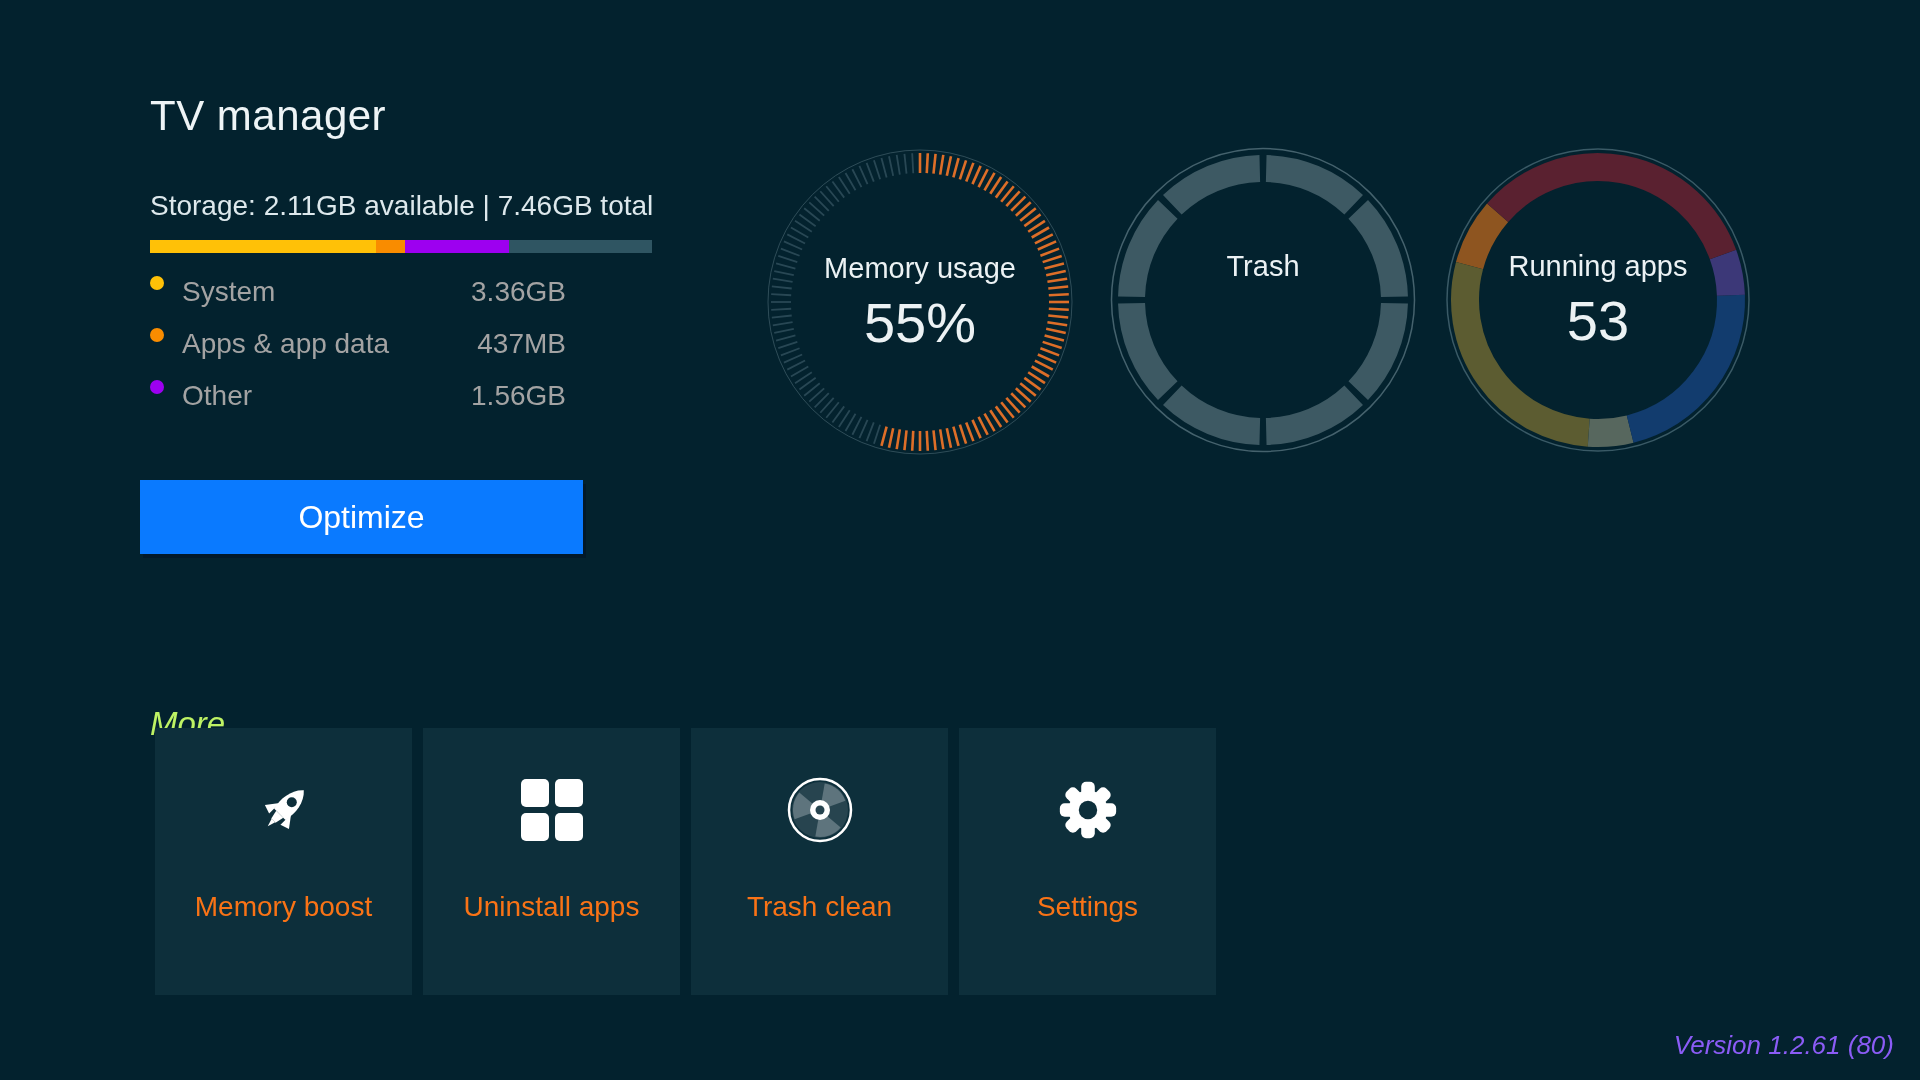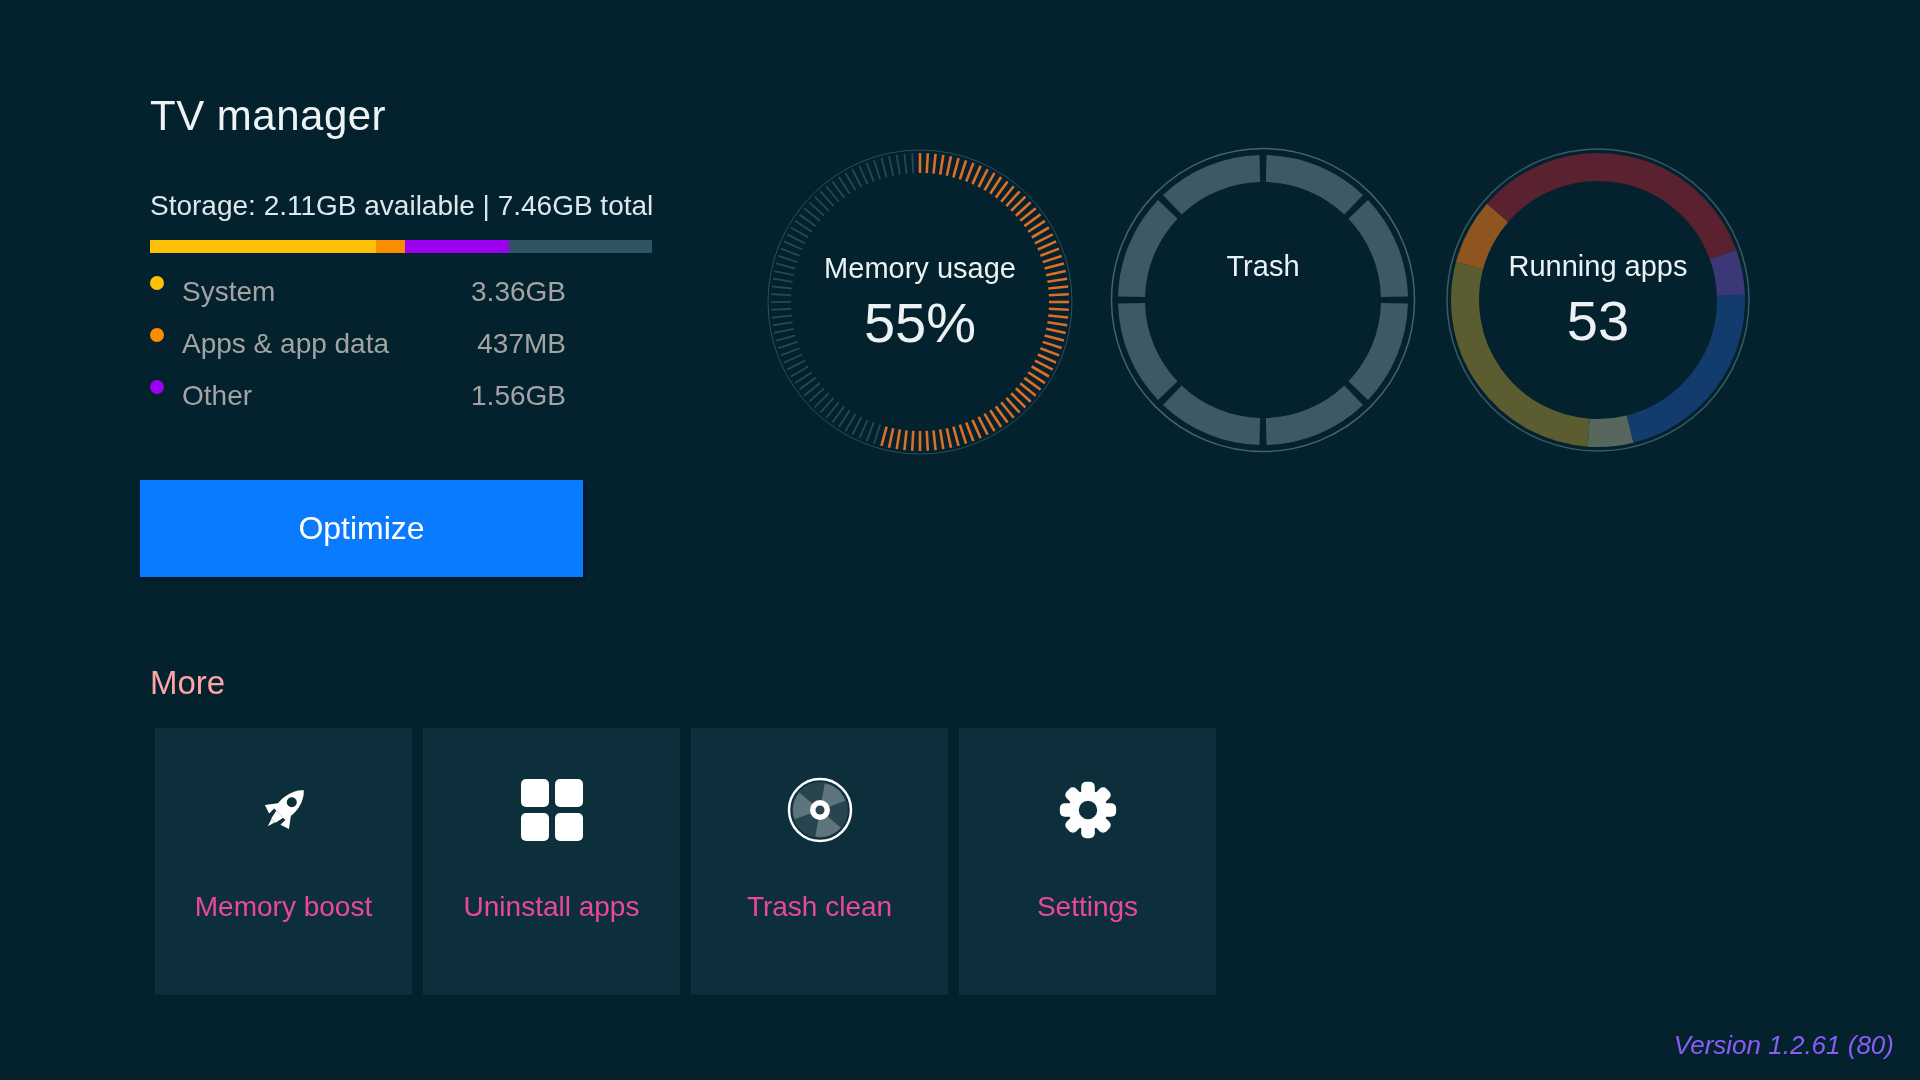--- a/index.html
+++ b/index.html
@@ -6,37 +6,37 @@
             font-family:"Liberation Sans",sans-serif;color:#ecf2f4;}
   .abs{position:absolute;}
   #page-title{left:150px;top:92px;font-size:42px;font-weight:400;color:#eef4f6;letter-spacing:.5px;}
   #storage-summary{left:150px;top:190px;font-size:28px;color:#dde8ec;}
   #storage-bar{left:150px;top:240px;width:502px;height:13px;display:flex;overflow:hidden;}
   #storage-bar div{height:100%;}
   #legend{left:150px;top:276px;width:416px;}
   .legend-row{display:flex;height:28px;margin-bottom:24px;font-size:28px;color:#a3a3a3;}
   .dot{width:14px;height:14px;border-radius:50%;margin-right:18px;flex:none;}
   .legend-value{margin-left:auto;}
-  #optimize{left:140px;top:480px;width:443px;height:97px;border:none;cursor:pointer;
+  #optimize{left:140px;top:480px;width:443px;height:74px;border:none;cursor:pointer;
             color:#ffffff;font-size:32px;font-family:"Liberation Sans",sans-serif;
             box-shadow:3px 4px 0 rgba(2,18,38,.55);}
   .gauge{width:320px;height:320px;}
   #gauge-memory{left:760px;top:142px;}
   #gauge-trash{left:1103px;top:140px;}
   #gauge-running{left:1438px;top:140px;}
   .gauge text{fill:#ecf2f4;}
   .gauge .glabel{font-size:29px;}
   .gauge .gvalue{font-size:56px;}
-  #more-heading{left:150px;top:664px;font-size:33px;font-weight:500;color:#fca5a5;}
+  #more-heading{left:150px;top:705px;font-size:33px;font-weight:500;color:#bef264;font-style:italic;}
   #tiles{left:155px;top:728px;display:flex;gap:11px;}
   .tile{position:relative;width:257px;height:267px;background:#0d2f3b;cursor:pointer;}
   .tile-icon{position:absolute;top:48px;left:0;width:100%;height:68px;display:flex;
              align-items:center;justify-content:center;}
   .tile-label{position:absolute;top:163px;left:0;width:100%;text-align:center;
-              font-size:28px;color:#ec4899;}
+              font-size:28px;color:#f97316;}
   #version{right:26px;top:1030px;font-size:26px;color:#8b5cf6;font-style:italic;}
 </style>
 </head>
 <body>
 
 <div class="abs" id="page-title">TV manager</div>
 
 <div class="abs" id="storage-summary">Storage: 2.11GB available | 7.46GB total</div>
 
 <div class="abs" id="storage-bar">

